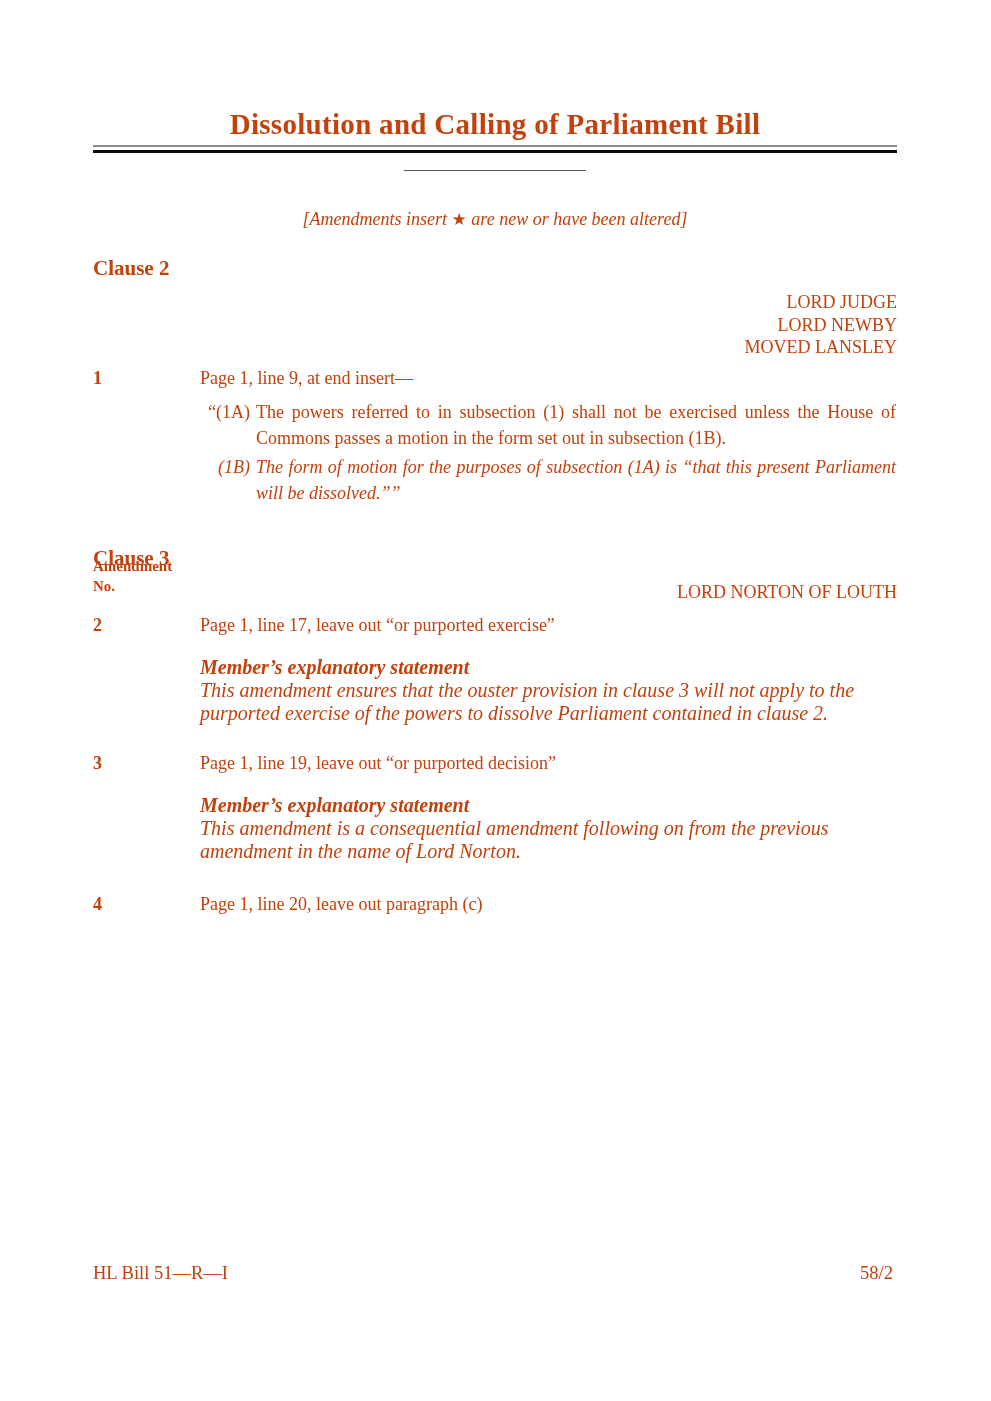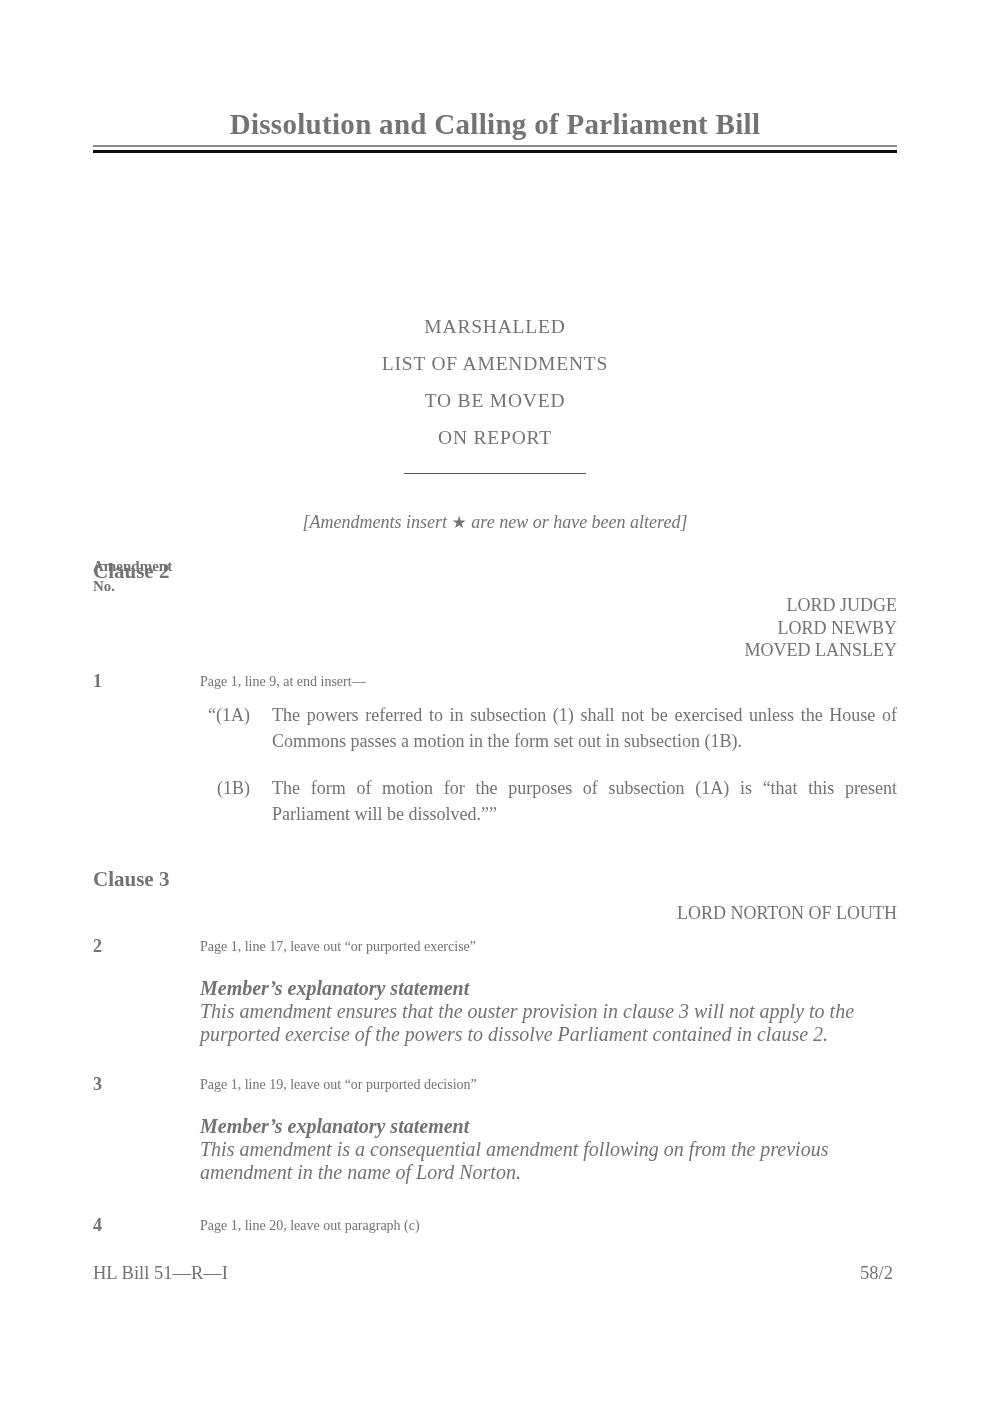--- a/index.html
+++ b/index.html
@@ -3,21 +3,21 @@
 <meta charset="utf-8">
 <style>
   * { margin: 0; padding: 0; box-sizing: border-box; }
   html, body { background: #ffffff; }
   .page {
     position: relative;
     width: 991px;
     height: 1401px;
     margin: 0 auto;
     background: #ffffff;
-    color: #737373;
+    color: #c2410c;
     font-family: "Liberation Serif", "DejaVu Serif", serif;
     padding: 106px 94px 0 93px;
     overflow: hidden;
   }
   .doc-title {
     text-align: center;
     font-size: 29px;
     font-weight: bold;
     line-height: 36px;
     letter-spacing: 0.3px;
@@ -76,34 +76,34 @@
     display: grid;
     grid-template-columns: 107px 1fr;
     align-items: start;
   }
   .amend-number {
     font-weight: bold;
     font-size: 18px;
     line-height: 25px;
   }
   .instruction {
-    font-size: 14px;
+    font-size: 18px;
     line-height: 25px;
   }
   .amendment-1 { margin-top: 7px; }
   .amendment-2 { margin-top: 10px; }
   .amendment-3 { margin-top: 26px; }
   .amendment-4 { margin-top: 29px; }
   .subsections { margin-top: 8px; }
   .subsection {
     display: grid;
     grid-template-columns: 50px 1fr;
-    column-gap: 22px;
-  }
-  .subsection + .subsection { margin-top: 21px; }
+    column-gap: 6px;
+  }
+  .subsection + .subsection { margin-top: 3px; font-style: italic; }
   .sub-label {
     text-align: right;
     font-size: 18px;
     line-height: 26px;
     white-space: nowrap;
   }
   .sub-text {
     font-size: 18px;
     line-height: 26px;
     text-align: justify;
@@ -130,26 +130,20 @@
 </style>
 </head>
 <body>
 
 <div class="page">
 
   <h1 class="doc-title">Dissolution and Calling of Parliament Bill</h1>
   <div class="rule-thin"></div>
   <div class="rule-thick"></div>
 
-  <div class="docket">
-    <div>MARSHALLED</div>
-    <div>LIST OF AMENDMENTS</div>
-    <div>TO BE MOVED</div>
-    <div>ON REPORT</div>
-  </div>
 
   <div class="center-rule"></div>
 
   <div class="star-note"><span>[Amendments insert </span><span class="star">★</span><span> are new or have been altered]</span></div>
 
   <div class="col-header">
     <div>Amendment</div>
     <div>No.</div>
   </div>
 

